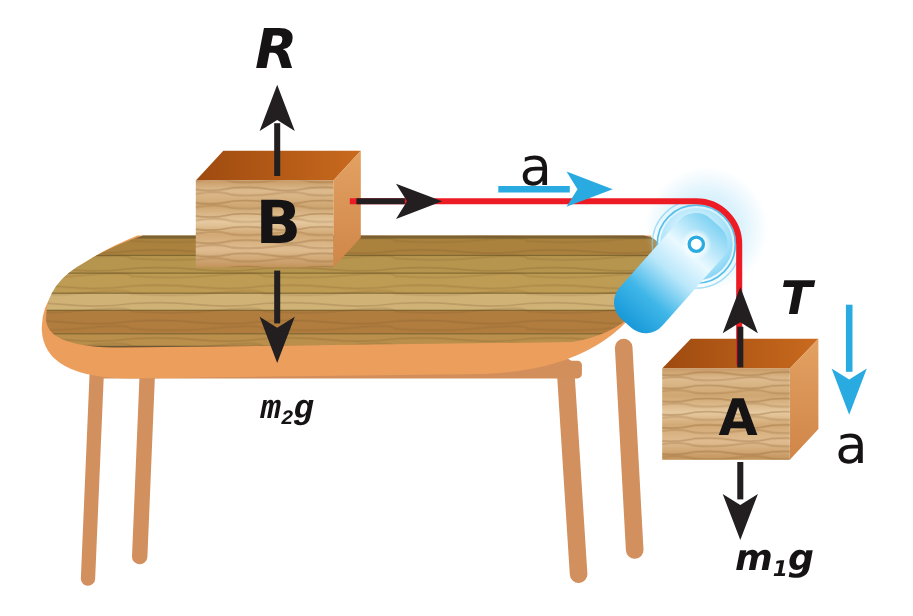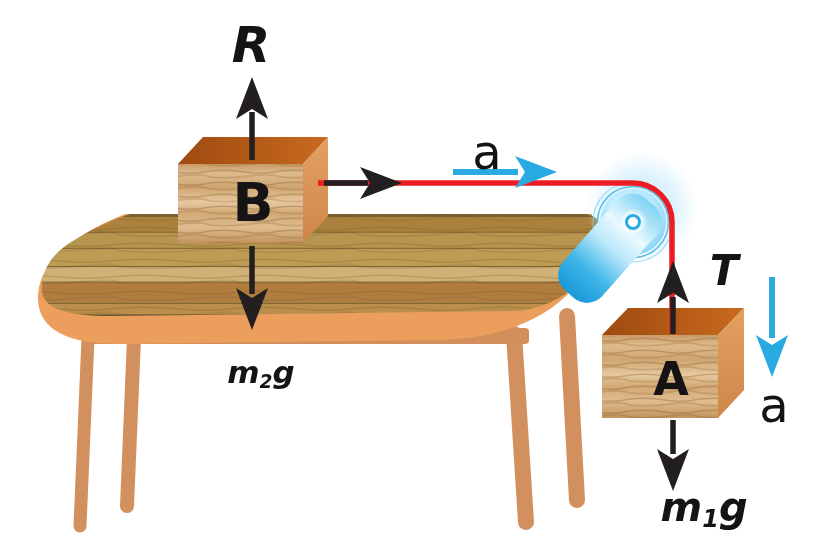--- a/index.html
+++ b/index.html
@@ -10,22 +10,22 @@
        white-space:nowrap;user-select:none;}
   .bold-italic{font-weight:bold;font-style:italic;}
   .bold{font-weight:bold;}
   .lbl sub{font-size:0.60em;vertical-align:-0.28em;}
   .lbl-R{left:251px;top:45px;font-size:50px;}
   .lbl-B{left:253px;top:203px;font-size:54px;}
   .lbl-a-top{left:487px;top:152px;font-size:48px;font-weight:normal;}
   .lbl-T{left:724px;top:271px;font-size:42px;}
   .lbl-A{left:671px;top:379px;font-size:46px;}
   .lbl-a-right{left:774px;top:405px;font-size:48px;font-weight:normal;}
-  .lbl-m2g{left:261px;top:374px;font-size:31px;}
-  .lbl-m1g{left:704px;top:509px;font-size:40px;}
+  .lbl-m2g{left:261px;top:374px;font-size:31px;font-family:Liberation Mono, monospace;}
+  .lbl-m1g{left:704px;top:509px;font-size:33px;}
 </style>
 </head>
 <body>
 
 <div class="stage">
 <svg width="830" height="560" viewBox="0 0 830 560">
   <defs>
     <polygon id="ah" points="0,0 -16,42 0,32 16,42"></polygon>
     <linearGradient id="planks" gradientUnits="userSpaceOnUse" x1="0" y1="214" x2="0" y2="318">
       <stop offset="0%" stop-color="#7A6233"></stop>

